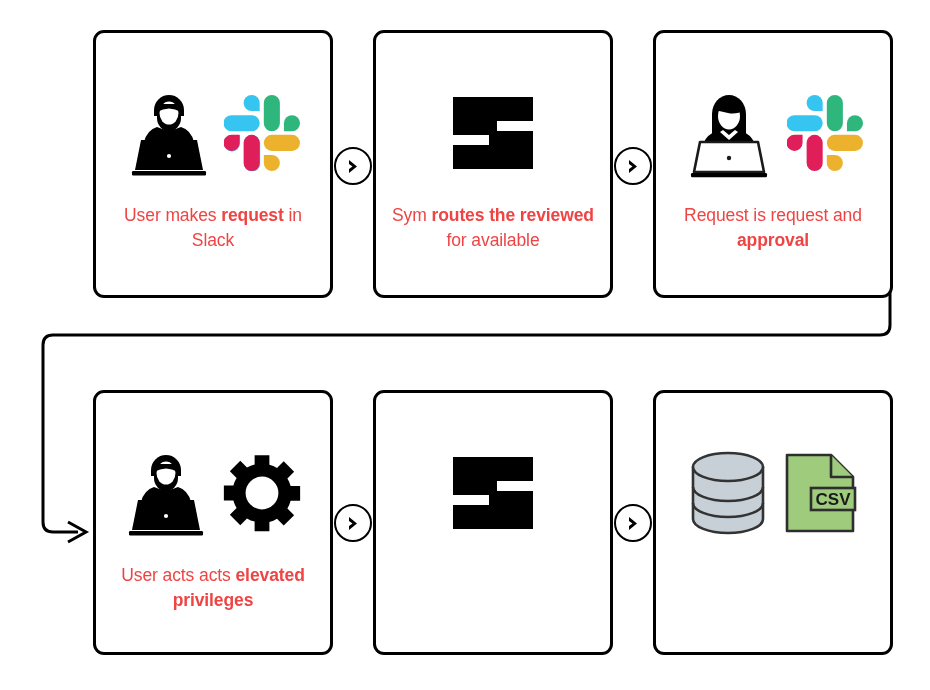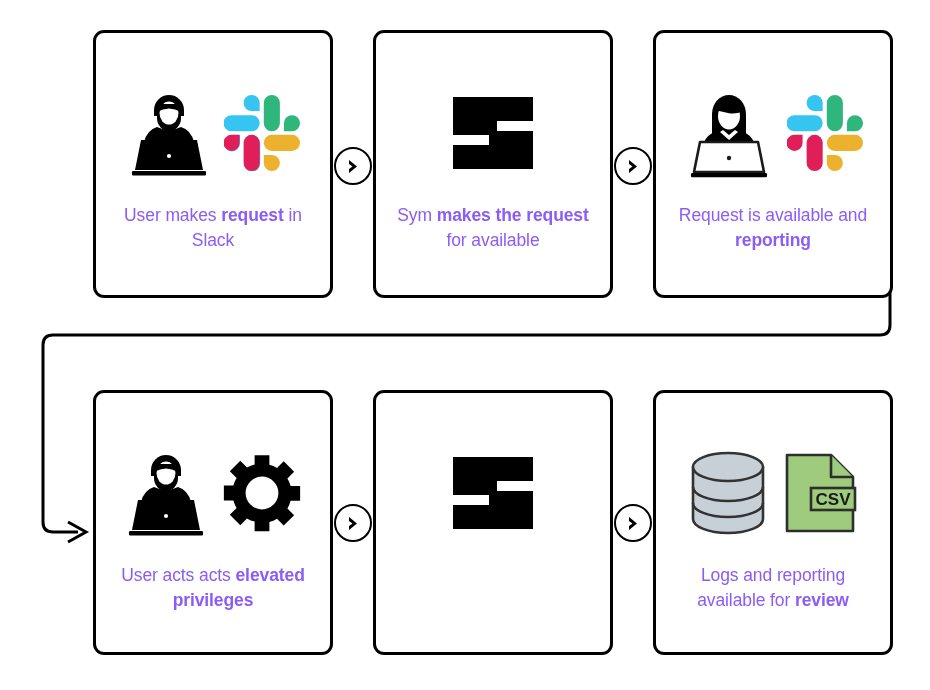--- a/index.html
+++ b/index.html
@@ -64,21 +64,21 @@
     gap: 12px;
   }
   .card.single-icon .card-icons { gap: 0; }
 
   .card-caption {
     margin-top: 22px;
     width: 210px;
     text-align: center;
     font-size: 17.5px;
     line-height: 1.45;
-    color: #8b5cf6;
+    color: #ef4444;
     font-weight: 400;
     letter-spacing: -0.1px;
   }
   .card-caption b { font-weight: 700; }
 
   
   .connector {
     width: 40px;
     flex: 0 0 40px;
     display: flex;
@@ -184,21 +184,21 @@
     </div>
 
     <div class="card single-icon">
       <div class="card-icons">
         <svg class="sym-logo" width="84" height="84" viewBox="0 0 84 84" xmlns="http://www.w3.org/2000/svg">
 
           <path d="M2 6 H82 V30 H46 V40 H82 V78 H2 V54 H38 V44 H2 Z" fill="#000000"></path>
         </svg>
       </div>
       <div class="card-caption">
-        <span>Sym </span><b>makes the request</b><span> for available</span>
+        <span>Sym </span><b>routes the reviewed</b><span> for available</span>
       </div>
     </div>
 
     <div class="connector">
       <div class="connector-circle">
         <svg width="13" height="15" viewBox="0 0 13 15">
           <path d="M2 1 L10 7.5 L2 14 L2 10 L5.5 7.5 L2 5 Z" fill="#000000"></path>
         </svg>
       </div>
     </div>
@@ -229,21 +229,21 @@
           <path d="M96.2 45.3a12.9 12.9 0 1 1 12.9 12.9H96.2V45.3z" fill="#2EB67D"></path>
           <path d="M89.7 45.3a12.9 12.9 0 0 1-25.8 0V12.9a12.9 12.9 0 0 1 25.8 0v32.4z" fill="#2EB67D"></path>
           <path d="M76.8 96.2a12.9 12.9 0 1 1-12.9 12.9V96.2h12.9z" fill="#ECB22E"></path>
           <path d="M76.8 89.7a12.9 12.9 0 0 1 0-25.8h32.3a12.9 12.9 0 0 1 0 25.8H76.8z" fill="#ECB22E"></path>
           <path d="M25 76.8a12.9 12.9 0 1 1-12.9-12.9H25v12.9z" fill="#E01E5A"></path>
           <path d="M31.5 76.8a12.9 12.9 0 0 1 25.8 0v32.3a12.9 12.9 0 0 1-25.8 0V76.8z" fill="#E01E5A"></path>
         </svg>
       </div>
 
       <div class="card-caption">
-        <span>Request is available and </span><b>reporting</b>
+        <span>Request is request and </span><b>approval</b>
       </div>
     </div>
   </div>
 
   <div class="row" id="row-bottom">
 
     <div class="card">
       <div class="card-icons">
 
         <svg class="icon-svg" width="86" height="90" viewBox="0 0 86 90" xmlns="http://www.w3.org/2000/svg">
@@ -307,19 +307,16 @@
         </svg>
 
         <svg class="icon-svg" width="78" height="86" viewBox="0 0 78 86" xmlns="http://www.w3.org/2000/svg">
           <path d="M6 5 h44 l22 22 v54 H6 z" fill="#9ECB7C" stroke="#2e2e2e" stroke-width="2.6" stroke-linejoin="round"></path>
           <path d="M50 5 v22 h22" fill="#9ECB7C" stroke="#2e2e2e" stroke-width="2.6" stroke-linejoin="round"></path>
           <rect x="30" y="38" width="44" height="22" fill="#9ECB7C" stroke="#2e2e2e" stroke-width="2.6"></rect>
           <text x="52" y="55" text-anchor="middle" font-family="Liberation Sans, sans-serif" font-size="17" font-weight="700" fill="#1a1a1a">CSV</text>
         </svg>
       </div>
 
-      <div class="card-caption">
-        <span>Logs and reporting available for </span><b>review</b>
-      </div>
     </div>
   </div>
 
 </div>
 
 </body></html>

